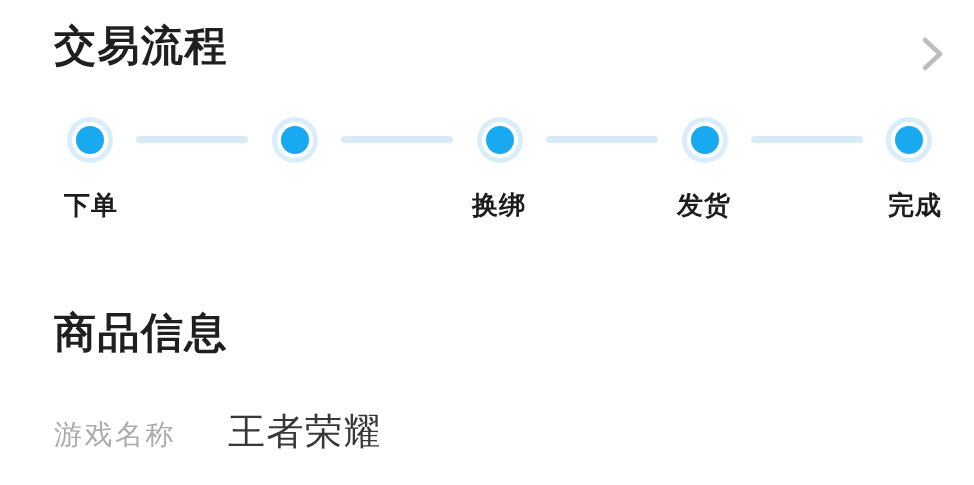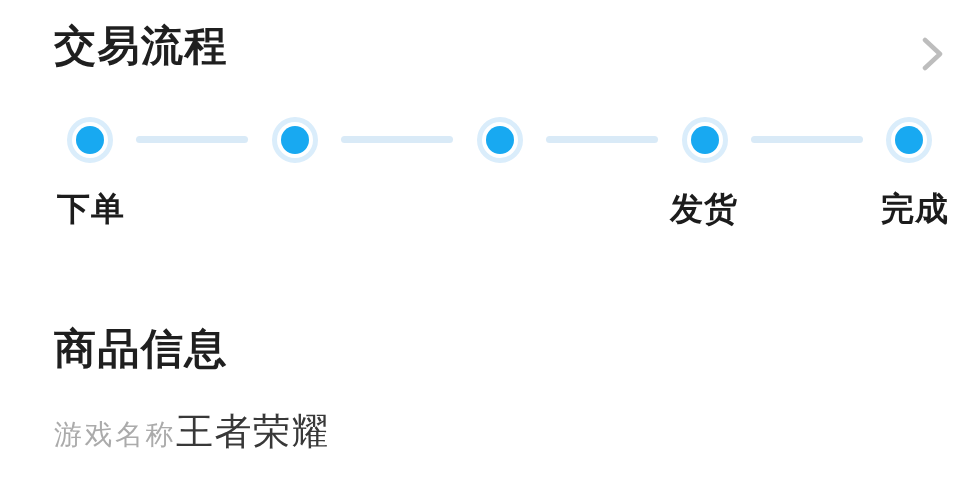--- a/index.html
+++ b/index.html
@@ -22,21 +22,21 @@
     position:absolute;
     left:54px;
     font-size:42px;
     font-weight:700;
     color:var(--title);
     letter-spacing:1.5px;
     line-height:1.15;
     white-space:nowrap;
   }
   .flow-title{top:22px;}
-  .info-title{top:325px;}
+  .info-title{top:309px;}
 
   .chevron-wrap{
     position:absolute;
     top:36px;
     left:918px;
     width:30px;
     height:36px;
     display:flex;
     align-items:center;
     justify-content:center;
@@ -64,21 +64,21 @@
     width:112px;
     border-radius:4px;
     background:var(--connector);
   }
   .c1{left:136px;} .c2{left:341px;} .c3{left:546px;} .c4{left:751px;}
 
   .step-label{
     position:absolute;
     top:191px;
     transform:translateX(-50%);
-    font-size:33px;
+    font-size:26px;
     font-weight:700;
     color:var(--step-label);
     letter-spacing:1px;
     white-space:nowrap;
     line-height:1.1;
   }
   .l1{left:91px;} .l2{left:294px;} .l3{left:499px;} .l4{left:704px;} .l5{left:915px;}
 
   .field-row{
     position:absolute;
@@ -88,20 +88,21 @@
     align-items:baseline;
   }
   .field-label{
     font-size:28px;
     color:var(--field-label);
     letter-spacing:2.5px;
     font-weight:400;
     line-height:1.15;
   }
   .field-value{
+    margin-left:52px;
     font-size:37px;
     color:var(--field-value);
     letter-spacing:1.5px;
     font-weight:400;
     line-height:1.15;
   }
 </style>
 </head>
 <body>
 
@@ -132,20 +133,21 @@
           <span class="dot-core"></span>
         </span>
       <span class="step-dot d4">
           <span class="dot-core"></span>
         </span>
       <span class="step-dot d5">
           <span class="dot-core"></span>
         </span>
 
       <span class="step-label l1">下单</span>
+      <span class="step-label l3">换绑</span>
       <span class="step-label l5">完成</span>
       <span class="step-label l4">发货</span>
     </div>
   </section>
 
   <section>
     <h2 class="section-title info-title">商品信息</h2>
 
     <div class="field-row">
       <span class="field-label">游戏名称</span>

